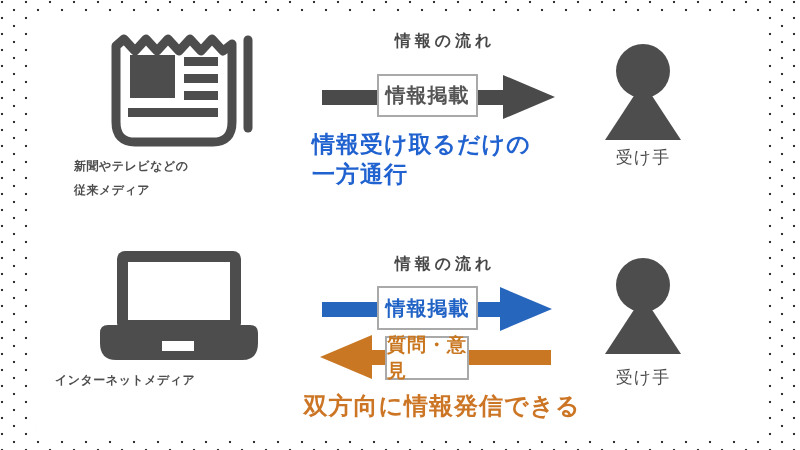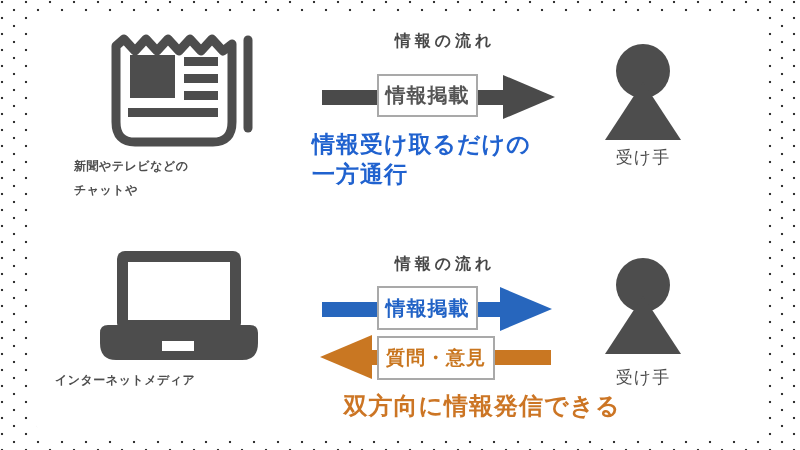--- a/index.html
+++ b/index.html
@@ -53,21 +53,20 @@
   .arrow-box.blue-text{color:#2263c6;font-weight:700;}
   .arrow-box.orange-text{color:#c9761f;font-weight:700;font-size:19px;}
 
   .highlight-blue{
     color:#2062cf;font-size:23px;font-weight:700;text-align:left;
     line-height:30px;letter-spacing:1px;
   }
   .highlight-orange{
     color:#cc7524;font-size:24px;font-weight:700;text-align:center;
     letter-spacing:1px;
-    margin-left:40px;
   }
 </style>
 </head>
 <body>
 
 <div class="stage">
   <div class="panel"></div>
 
   <svg class="abs" style="left:104px;top:22px;" width="152" height="132" viewBox="0 0 152 132">
     <path d="M12,24 L20,17 L31,29 L42,17 L53,29 L64,17 L75,29 L86,17 L97,29 L108,17 L119,29 L128,22
@@ -75,21 +74,21 @@
     <line x1="144" y1="18" x2="144" y2="106" stroke="#4d4d4d" stroke-width="9" stroke-linecap="round"></line>
     <rect x="26" y="33" width="45" height="43" fill="#4d4d4d"></rect>
     <rect x="80" y="35" width="34" height="9" fill="#4d4d4d"></rect>
     <rect x="80" y="52" width="34" height="9" fill="#4d4d4d"></rect>
     <rect x="80" y="69" width="34" height="9" fill="#4d4d4d"></rect>
     <rect x="24" y="86" width="90" height="9" fill="#4d4d4d"></rect>
   </svg>
 
   <div class="abs caption" style="left:74px;top:154px;width:210px;">
     <div>新聞やテレビなどの</div>
-    <div>チャットや</div>
+    <div>従来メディア</div>
   </div>
 
   <div class="abs flow-title" style="left:325px;top:31px;width:240px;">情報の流れ</div>
 
   <div class="shaft gray" style="left:322px;top:90px;width:186px;"></div>
   <div class="head right gray" style="left:503px;top:75px;"></div>
   <div class="arrow-box gray-text" style="left:377px;top:74px;width:101px;height:43px;">
     <span>情報掲載</span>
   </div>
 
@@ -118,21 +117,21 @@
   <div class="abs flow-title" style="left:325px;top:254px;width:240px;">情報の流れ</div>
 
   <div class="shaft blue" style="left:322px;top:302px;width:180px;"></div>
   <div class="head right blue" style="left:500px;top:287px;"></div>
   <div class="arrow-box blue-text" style="left:377px;top:286px;width:101px;height:44px;">
     <span>情報掲載</span>
   </div>
 
   <div class="shaft orange" style="left:368px;top:350px;width:183px;"></div>
   <div class="head left orange" style="left:320px;top:335px;"></div>
-  <div class="arrow-box orange-text" style="left:377px;top:336px;width:118px;height:44px;">
+  <div class="arrow-box orange-text" style="left:385px;top:336px;width:84px;height:44px;">
     <span>質問・意見</span>
   </div>
 
   <div class="abs highlight-orange" style="left:297px;top:390px;width:290px;">双方向に情報発信できる</div>
 
   <svg class="abs" style="left:601px;top:258px;" width="84" height="96" viewBox="0 0 84 96">
     <circle cx="42" cy="27" r="27" fill="#4d4d4d"></circle>
     <polygon points="42,38 4,96 80,96" fill="#4d4d4d"></polygon>
   </svg>
   <div class="abs receiver-label" style="left:596px;top:366px;width:94px;">受け手</div>

